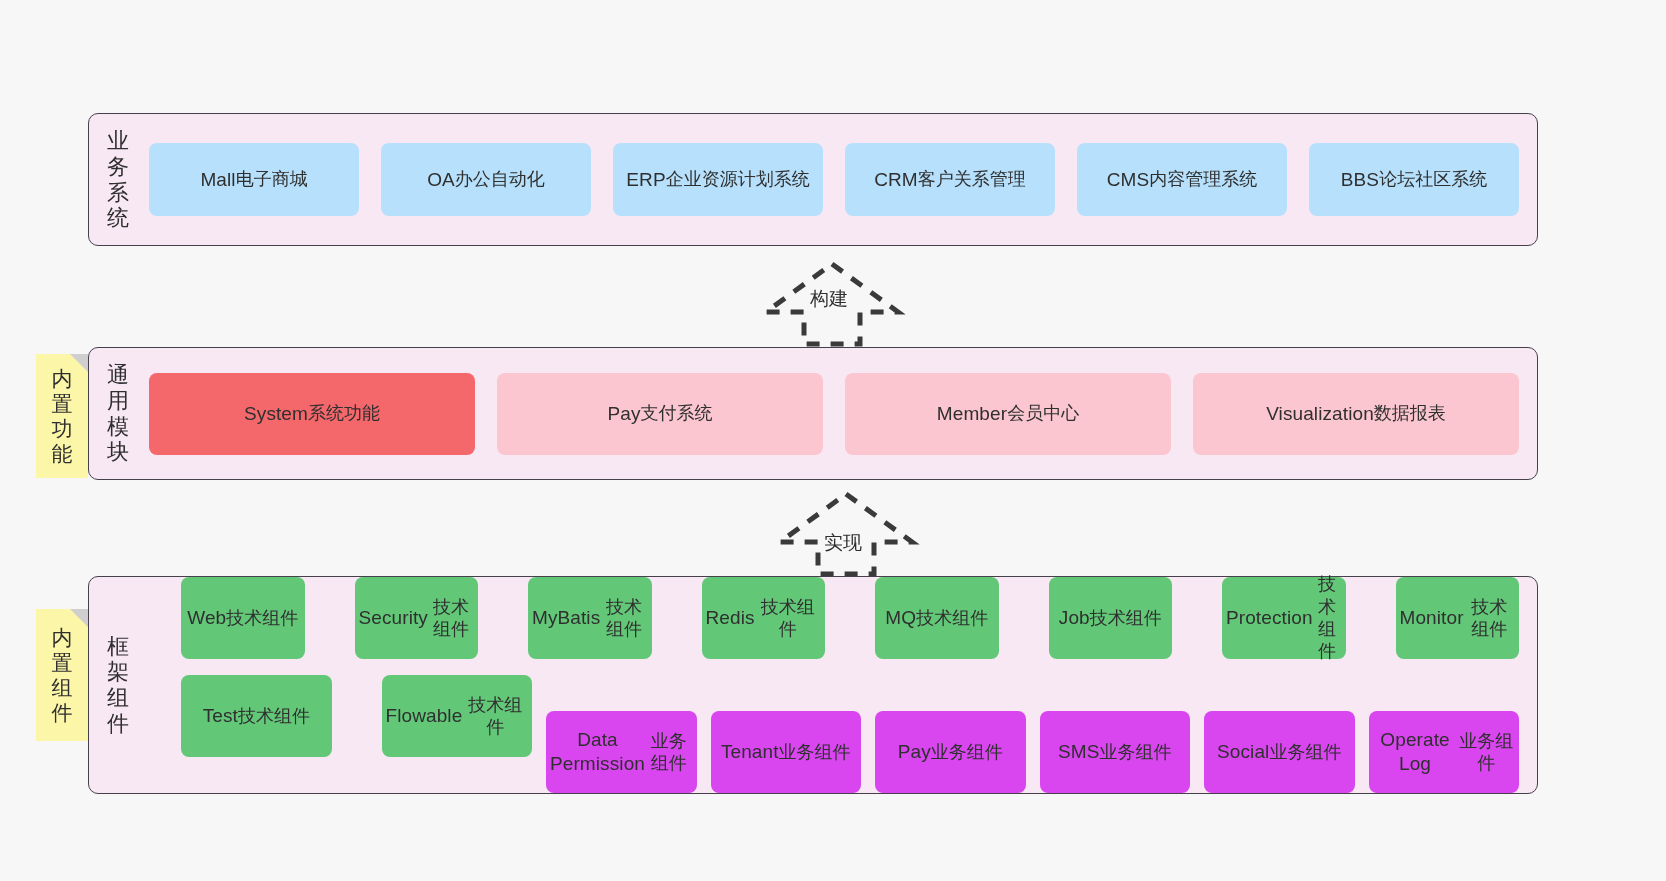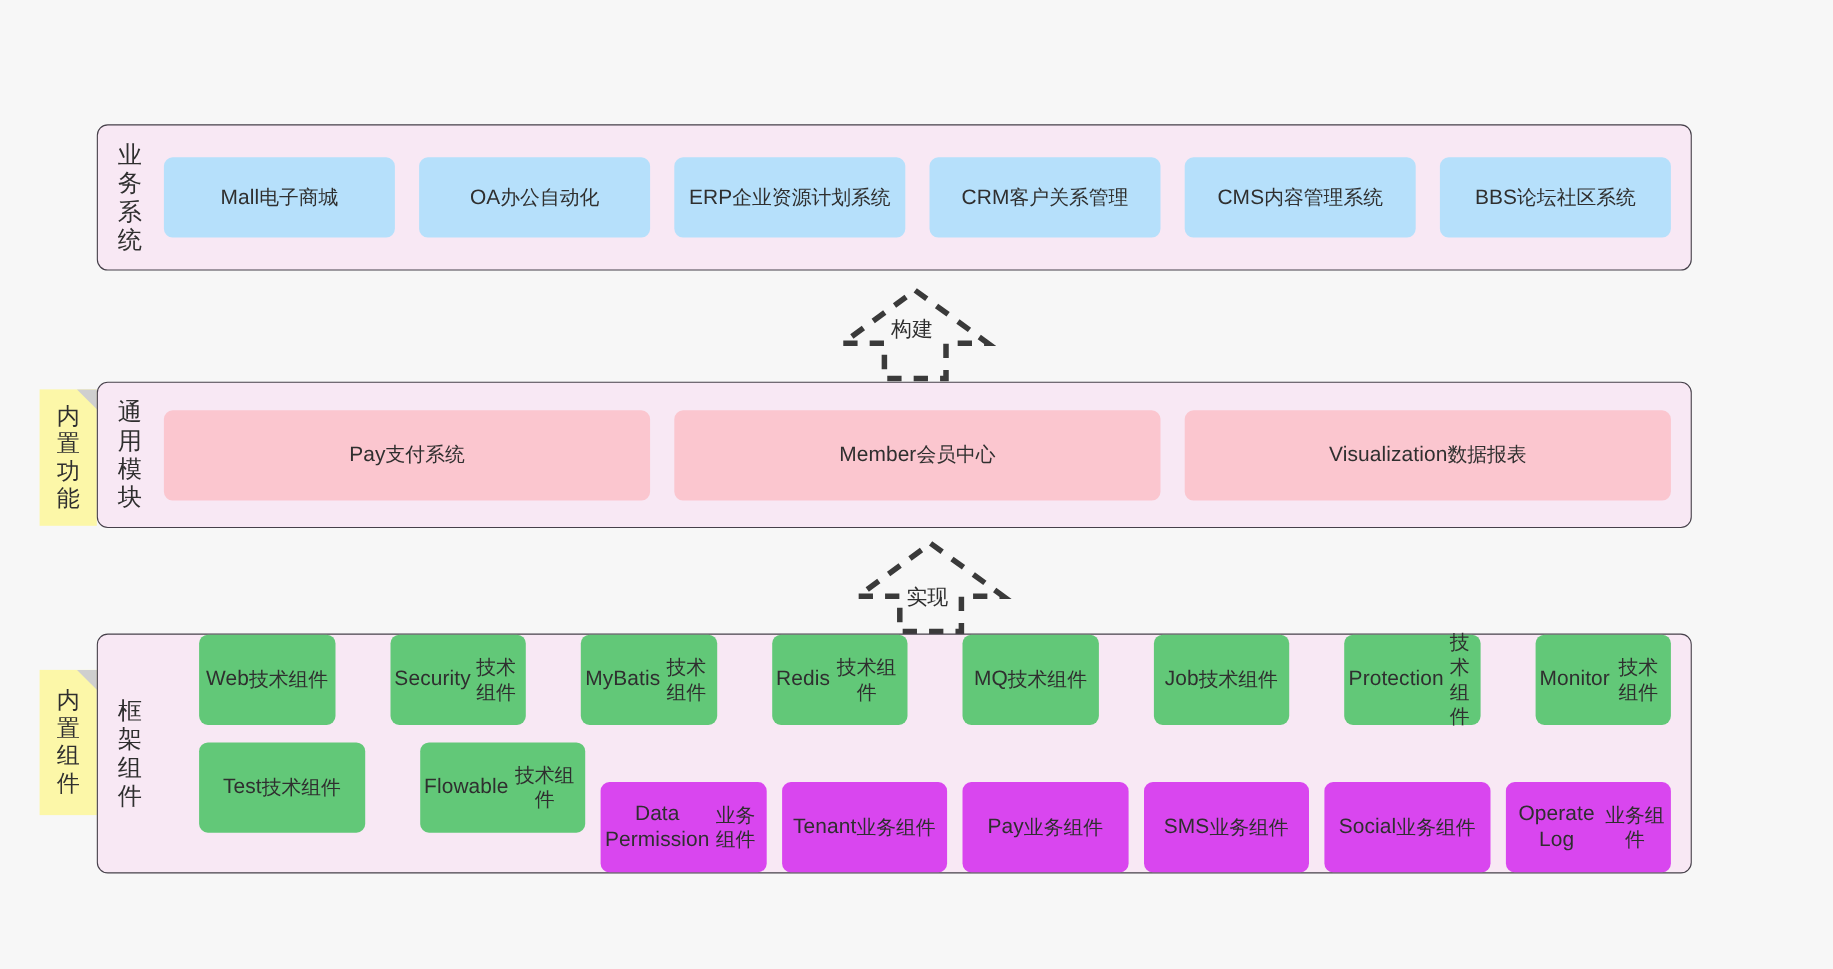--- a/index.html
+++ b/index.html
@@ -226,20 +226,24 @@
 
   <div class="layer" id="layer-common">
     <div class="layer-title">
       <span>通</span>
       <span>用</span>
       <span>模</span>
       <span>块</span>
     </div>
     <div class="layer-body">
       <div class="row">
+        <div class="node c-red">
+          <div class="n-en">System</div>
+          <div class="n-cn">系统功能</div>
+        </div>
         <div class="node c-pink">
           <div class="n-en">Pay</div>
           <div class="n-cn">支付系统</div>
         </div>
         <div class="node c-pink">
           <div class="n-en">Member</div>
           <div class="n-cn">会员中心</div>
         </div>
         <div class="node c-pink">
           <div class="n-en">Visualization</div>

